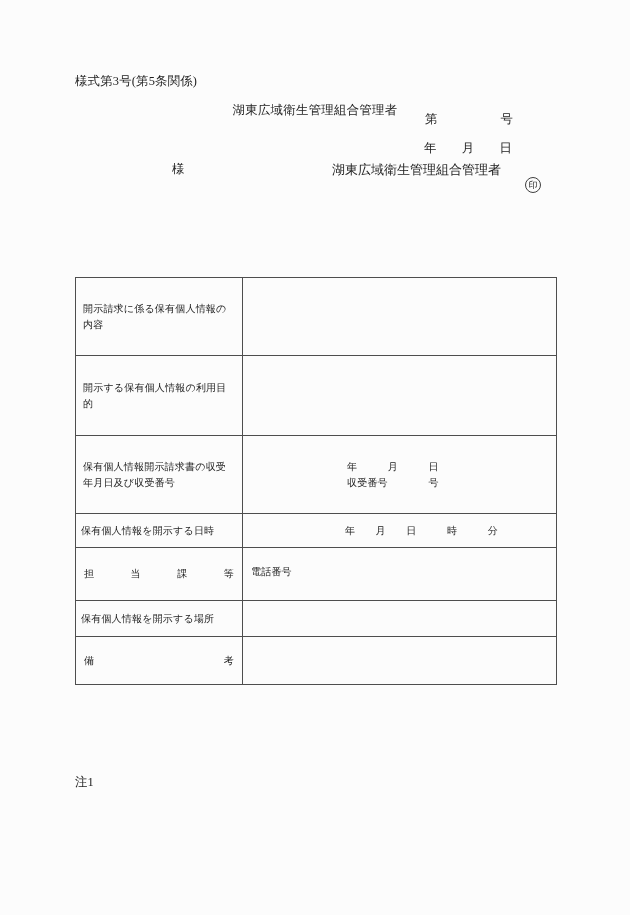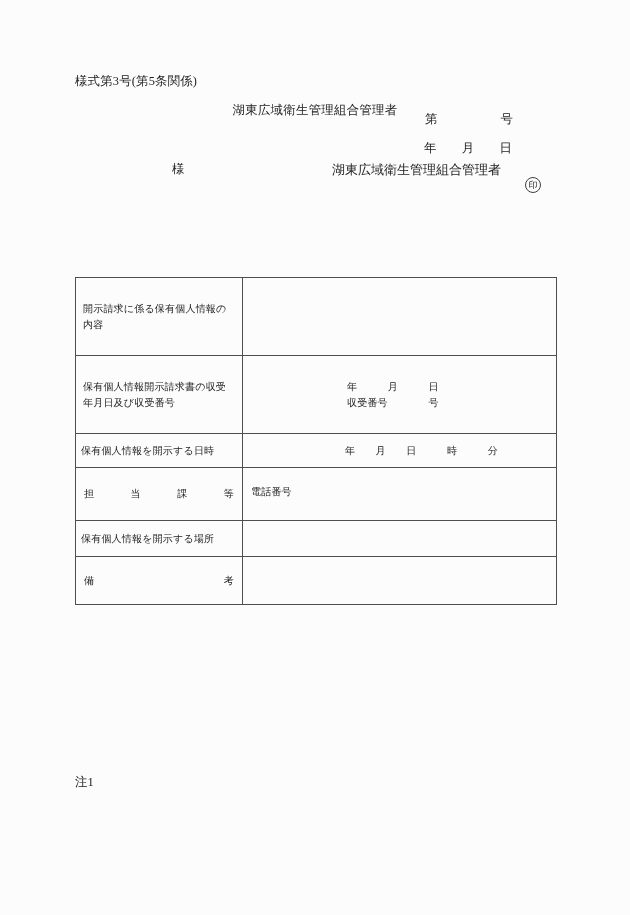--- a/index.html
+++ b/index.html
@@ -93,20 +93,24 @@
   <table class="form-table">
     <colgroup>
       <col style="width:167px">
       <col>
     </colgroup>
     <tbody>
       <tr style="height:78px">
         <td class="lbl">開示請求に係る保有個人情報の内容</td>
         <td class="val"></td>
       </tr>
+      <tr style="height:80px">
+        <td class="lbl">開示する保有個人情報の利用目的</td>
+        <td class="val"></td>
+      </tr>
       <tr style="height:78px">
         <td class="lbl">保有個人情報開示請求書の収受年月日及び収受番号</td>
         <td class="val val-r3">
           <div>年　　　月　　　日</div>
           <div>収受番号　　　　号</div>
         </td>
       </tr>
       <tr style="height:34px">
         <td class="lbl nw">保有個人情報を開示する日時</td>
         <td class="val val-r4">年　　月　　日　　　時　　　分</td>

